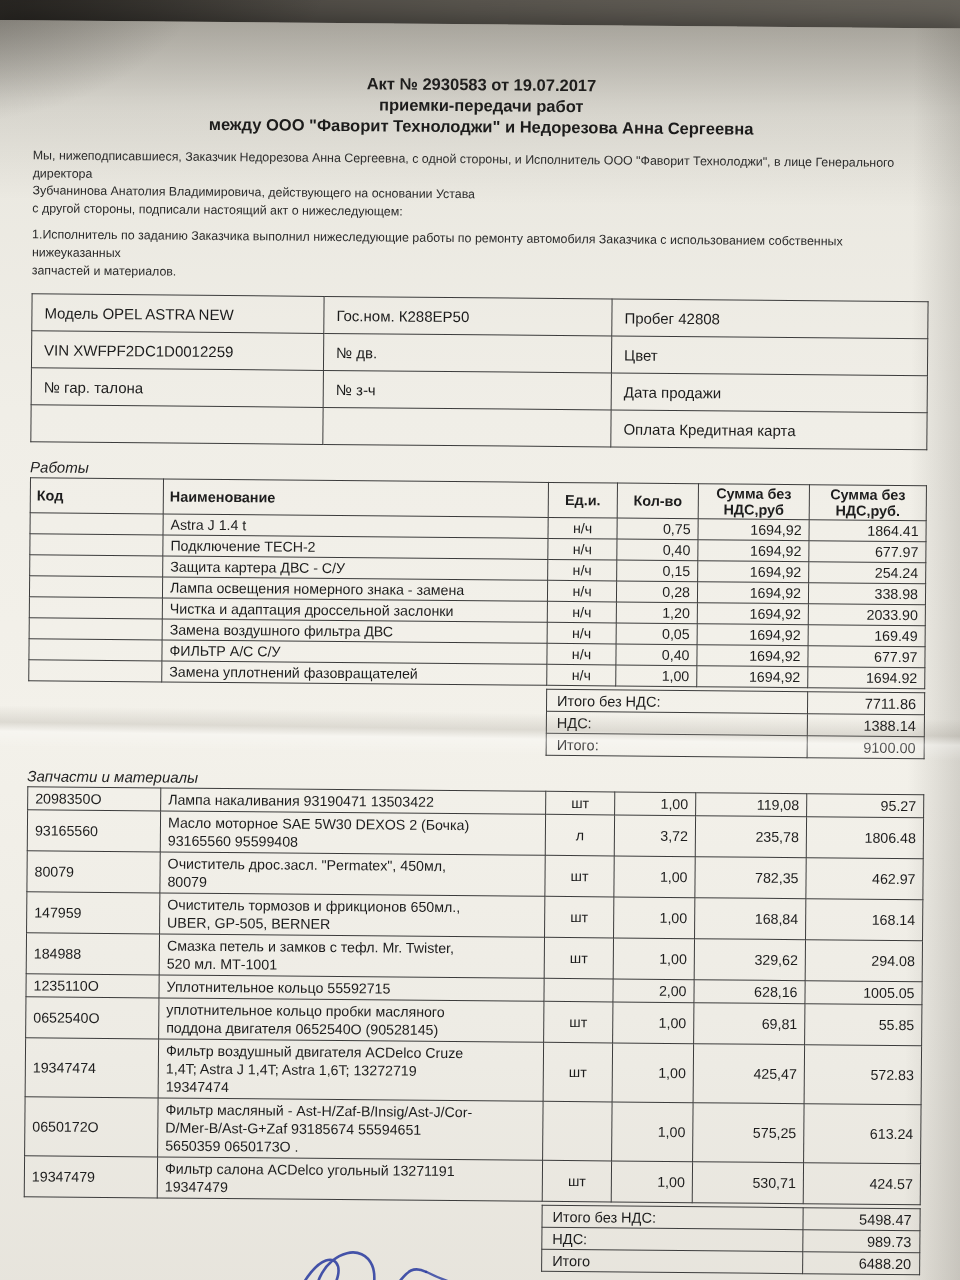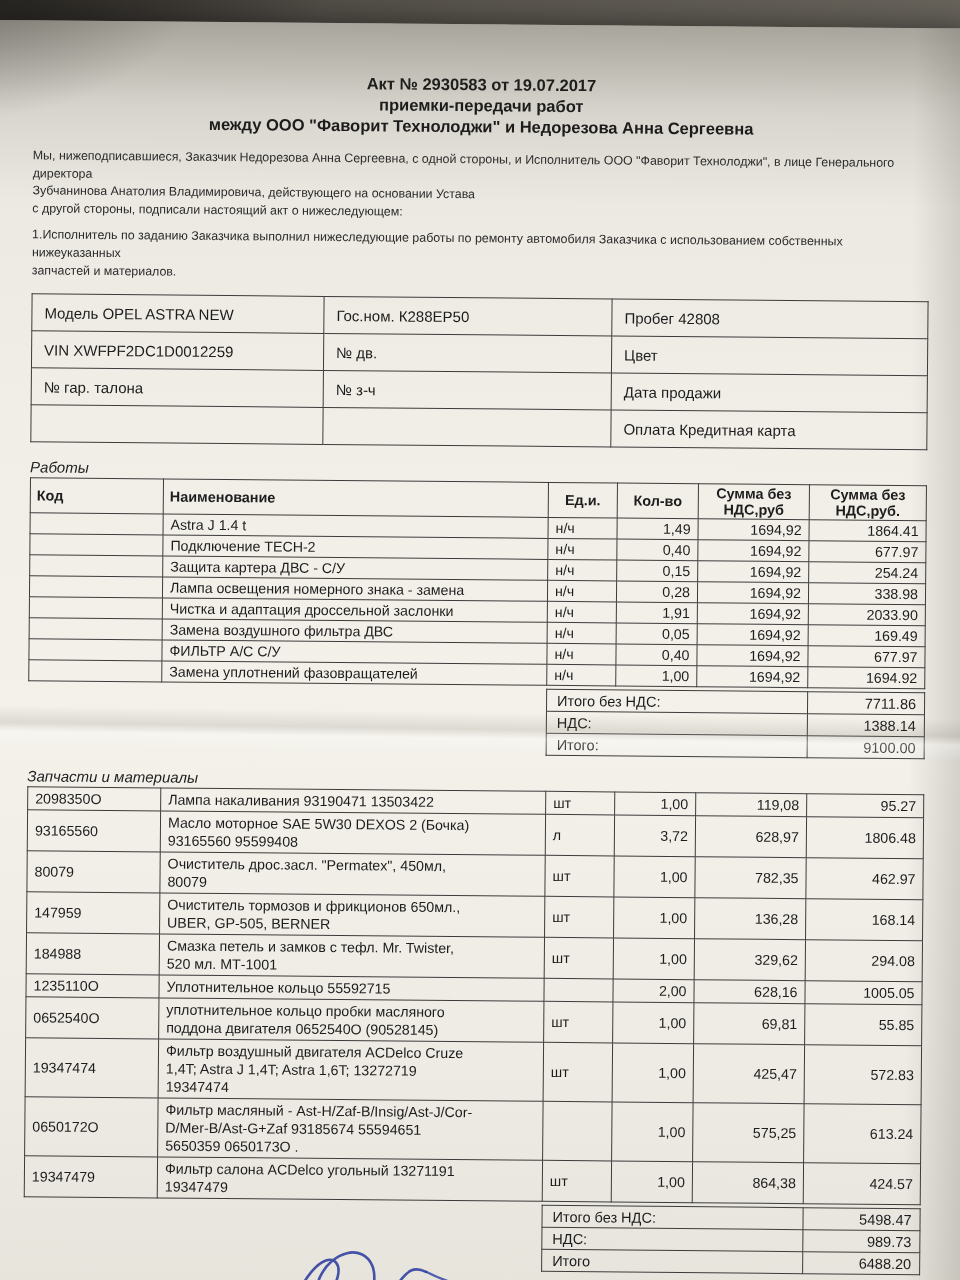--- a/index.html
+++ b/index.html
@@ -31,21 +31,21 @@
   .vehicle{width:896px;margin-top:14px;font-size:15px;}
   .vehicle td{height:37px;vertical-align:middle;padding-left:12px;color:#1c1c1c;}
   .section-label{margin-top:16px;font-style:italic;font-size:15px;color:#222;}
   .wtable{width:896px;margin-top:2px;font-size:14.2px;}
   .wtable th{font-weight:bold;font-size:14.4px;height:34px;vertical-align:middle;text-align:center;padding:1px 6px;line-height:16px;}
   th.h-code,th.h-name{text-align:left;}
   .wtable td{height:21px;padding:1px 7px;}
   .ptable{width:896px;margin-top:2px;font-size:14.2px;}
   .ptable td{padding:2px 7px;line-height:18px;vertical-align:middle;}
   .c-name{text-align:left;white-space:pre-line;line-height:18px;}
-  .c-unit{}
+  .c-unit{text-align:center;}
   .c-qty,.c-price,.c-sum{text-align:right;}
   .totals{width:378px;margin-left:518px;margin-top:3px;font-size:14.5px;}
   .totals td{height:22px;}
   .t-label{padding-left:10px;text-align:left;}
   .t-value{text-align:right;}
   .signature{position:absolute;left:295px;top:1208px;pointer-events:none;}
 </style>
 </head>
 <body>
 
@@ -115,21 +115,21 @@
             <th>Кол-во</th>
             <th>Сумма без НДС,руб</th>
             <th>Сумма без НДС,руб.</th>
           </tr>
         </thead>
         <tbody id="works-body">
             <tr>
               <td class="c-code"></td>
               <td class="c-name">Astra J  1.4 t</td>
               <td class="c-unit">н/ч</td>
-              <td class="c-qty">1,49</td>
+              <td class="c-qty">0,75</td>
               <td class="c-price">1694,92</td>
               <td class="c-sum">1864.41</td>
             </tr>
             <tr>
               <td class="c-code"></td>
               <td class="c-name">Подключение  TECH-2</td>
               <td class="c-unit">н/ч</td>
               <td class="c-qty">0,40</td>
               <td class="c-price">1694,92</td>
               <td class="c-sum">677.97</td>
@@ -147,21 +147,21 @@
               <td class="c-name">Лампа освещения номерного знака - замена</td>
               <td class="c-unit">н/ч</td>
               <td class="c-qty">0,28</td>
               <td class="c-price">1694,92</td>
               <td class="c-sum">338.98</td>
             </tr>
             <tr>
               <td class="c-code"></td>
               <td class="c-name">Чистка и адаптация дроссельной заслонки</td>
               <td class="c-unit">н/ч</td>
-              <td class="c-qty">1,91</td>
+              <td class="c-qty">1,20</td>
               <td class="c-price">1694,92</td>
               <td class="c-sum">2033.90</td>
             </tr>
             <tr>
               <td class="c-code"></td>
               <td class="c-name">Замена воздушного фильтра ДВС</td>
               <td class="c-unit">н/ч</td>
               <td class="c-qty">0,05</td>
               <td class="c-price">1694,92</td>
               <td class="c-sum">169.49</td>
@@ -225,39 +225,39 @@
               <td class="c-qty">1,00</td>
               <td class="c-price">119,08</td>
               <td class="c-sum">95.27</td>
             </tr>
             <tr>
               <td class="c-code">93165560</td>
               <td class="c-name">Масло моторное SAE 5W30 DEXOS 2 (Бочка)
 93165560 95599408</td>
               <td class="c-unit">л</td>
               <td class="c-qty">3,72</td>
-              <td class="c-price">628,97</td>
+              <td class="c-price">235,78</td>
               <td class="c-sum">1806.48</td>
             </tr>
             <tr>
               <td class="c-code">80079</td>
               <td class="c-name">Очиститель дрос.засл. "Permatex",  450мл,
 80079</td>
               <td class="c-unit">шт</td>
               <td class="c-qty">1,00</td>
               <td class="c-price">782,35</td>
               <td class="c-sum">462.97</td>
             </tr>
             <tr>
               <td class="c-code">147959</td>
               <td class="c-name">Очиститель тормозов и фрикционов 650мл.,
 UBER, GP-505, BERNER</td>
               <td class="c-unit">шт</td>
               <td class="c-qty">1,00</td>
-              <td class="c-price">136,28</td>
+              <td class="c-price">168,84</td>
               <td class="c-sum">168.14</td>
             </tr>
             <tr>
               <td class="c-code">184988</td>
               <td class="c-name">Смазка петель и замков с тефл. Mr. Twister,
 520 мл. МТ-1001</td>
               <td class="c-unit">шт</td>
               <td class="c-qty">1,00</td>
               <td class="c-price">329,62</td>
               <td class="c-sum">294.08</td>
@@ -298,21 +298,21 @@
               <td class="c-qty">1,00</td>
               <td class="c-price">575,25</td>
               <td class="c-sum">613.24</td>
             </tr>
             <tr>
               <td class="c-code">19347479</td>
               <td class="c-name">Фильтр салона ACDelco угольный 13271191
 19347479</td>
               <td class="c-unit">шт</td>
               <td class="c-qty">1,00</td>
-              <td class="c-price">864,38</td>
+              <td class="c-price">530,71</td>
               <td class="c-sum">424.57</td>
             </tr>
           </tbody>
       </table>
 
       <table class="totals">
         <colgroup>
             <col style="width:261px">
             <col style="width:117px">
           </colgroup>

